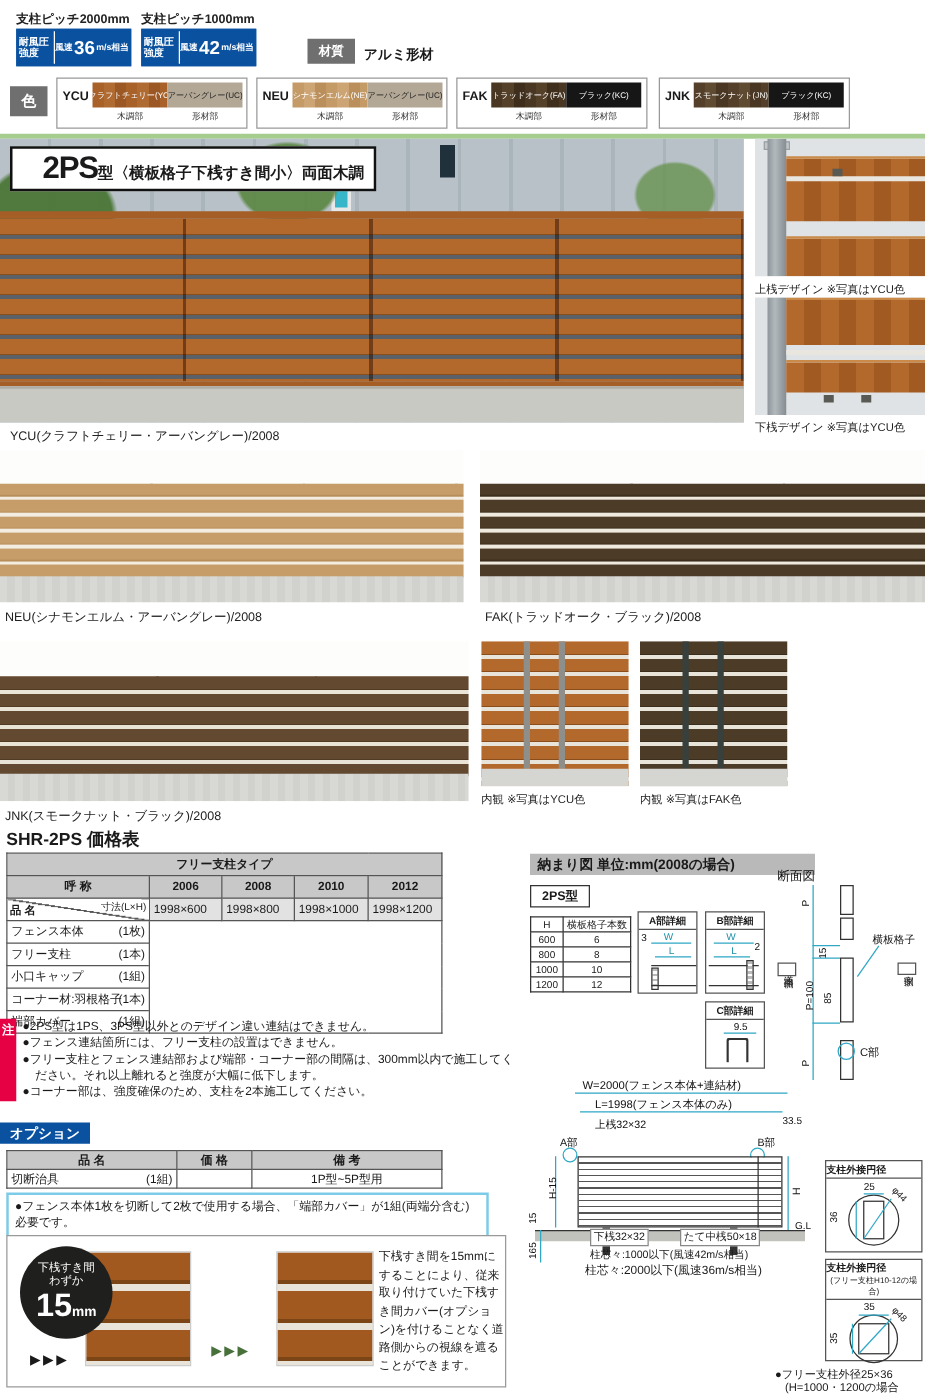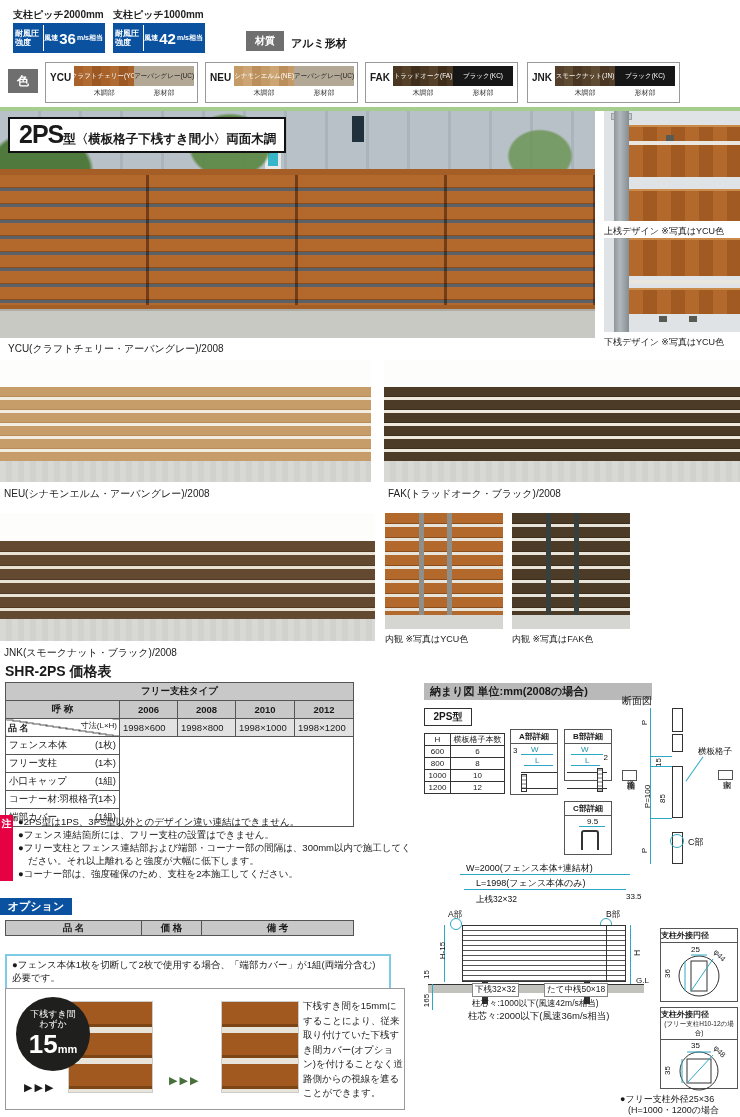--- a/index.html
+++ b/index.html
@@ -34,21 +34,21 @@
     radial-gradient(ellipse 70px 55px at 230px 35px,rgba(90,134,66,.9) 0 55%,transparent 60%),
     radial-gradient(ellipse 80px 60px at 690px 50px,rgba(74,118,54,.95) 0 55%,transparent 60%),
     radial-gradient(ellipse 55px 45px at 540px 45px,rgba(104,146,80,.8) 0 55%,transparent 60%)}
   .hero .window1{position:absolute;left:265px;top:18px;width:16px;height:40px;background:#37b6c9;border:3px solid #e8e8e8}
   .hero .window2{position:absolute;left:352px;top:5px;width:12px;height:26px;background:#20313c}
   .hero .fence{position:absolute;left:0;top:58px;width:100%;height:140px;
     background:repeating-linear-gradient(180deg,#b3682c 0 12px,#8a4d1c 12px 13px,#5b6168 13px 16px),
     repeating-linear-gradient(90deg,rgba(0,0,0,0) 0 146px,rgba(70,45,20,.5) 146px 149px);
     background-blend-mode:multiply;border-top:6px solid #a55f26;border-bottom:4px solid #a55f26}
   .hero .wall{position:absolute;left:0;top:198px;width:100%;height:29px;background:#c9c9c3;border-top:2px solid #aeaea7}
-  .title-box{background:#fff;border:2px solid #111;padding:1px 8px 2px 9px;white-space:nowrap}
+  .title-box{background:#fff;border:2px solid #111;padding:1px 8px 2px 24px;white-space:nowrap}
   .title-box .big{font-size:25px;font-weight:bold;letter-spacing:-1px}
   .title-box .rest{font-size:12.5px;font-weight:bold}
   .caption{font-size:10px;color:#222;white-space:nowrap}
   .caption-s{font-size:9px;color:#222;white-space:nowrap}
   
   .railphoto{background:#dfe3e5;overflow:hidden;position:absolute}
   .railphoto .post{position:absolute;left:10px;top:0;width:15px;height:100%;background:linear-gradient(90deg,#8f969b,#b2b9bd 40%,#868d92)}
   .railphoto .cap{position:absolute;left:7px;top:2px;width:21px;height:7px;background:#c2c7ca;border:1px solid #9aa0a4}
   .railphoto .wood{position:absolute;left:25px;background:repeating-linear-gradient(90deg,#b3682c 0 14px,#a15a22 14px 28px);border-top:2px solid #c98a4a}
   .railphoto .slit{position:absolute;left:25px;height:4px;background:#e9e6df}
@@ -329,20 +329,25 @@
         <col style="width:136px">
         <col style="width:60px">
         <col style="width:152px">
       </colgroup>
     <tbody>
         <tr>
       <td class="hdr">品 名</td>
       <td class="hdr">価 格</td>
       <td class="hdr">備 考</td>
     </tr>
+    <tr>
+      <td class="item-cell"><span>切断治具</span><span class="qty">(1組)</span></td>
+      <td></td>
+      <td style="text-align:center">1P型~5P型用</td>
+    </tr>
   </tbody>
     </table>
   <div class="abs cyan-note" style="left:5px;top:954px">●フェンス本体1枚を切断して2枚で使用する場合、「端部カバー」が1組(両端分含む)必要です。</div>
 
   <div class="abs feature" style="left:5px;top:988px;width:400px;height:122px">
     <div class="fphoto" style="left:62px;top:12px;width:85px;height:92px"></div>
     <div class="fcircle fc-black abs" style="left:10px;top:8px;width:74px;height:74px">
       <span class="s1">下桟すき間</span>
       <span class="s1">わずか</span>
       <span class="v"><span>15</span><small>mm</small></span>
@@ -392,21 +397,21 @@
       <span class="dim-label" style="left:20px;top:1px">W</span>
       <div class="dimh" style="left:10px;top:10px;width:32px"></div>
       <span class="dim-label" style="left:24px;top:12px">L</span>
       <div class="dimh" style="left:13px;top:21px;width:29px"></div>
       <div class="blackline" style="left:10px;top:28px;width:36px;height:1px"></div>
       <div class="slatrect" style="left:10px;top:30px;height:18px;width:6px;background:repeating-linear-gradient(180deg,#bbb 0 2px,#fff 2px 4px)"></div>
       <div class="blackline" style="left:10px;top:44px;width:36px;height:1px"></div>
     </div>
   </div>
 
-  <div class="abs detail-box" style="left:564px;top:729px;width:48px;height:52px">
+  <div class="abs detail-box" style="left:564px;top:729px;width:48px;height:66px">
     <div class="dt">B部詳細</div>
     <div style="position:relative;height:50px">
       <span class="dim-label" style="left:16px;top:1px">W</span>
       <div class="dimh" style="left:6px;top:10px;width:32px"></div>
       <span class="dim-label" style="left:20px;top:12px">L</span>
       <span class="blk-label" style="right:3px;top:9px">2</span>
       <div class="dimh" style="left:6px;top:21px;width:29px"></div>
       <div class="blackline" style="left:2px;top:28px;width:40px;height:1px"></div>
       <div class="slatrect" style="left:32px;top:24px;height:24px;width:6px;background:repeating-linear-gradient(180deg,#bbb 0 2px,#fff 2px 4px)"></div>
       <div class="blackline" style="left:2px;top:44px;width:40px;height:1px"></div>

